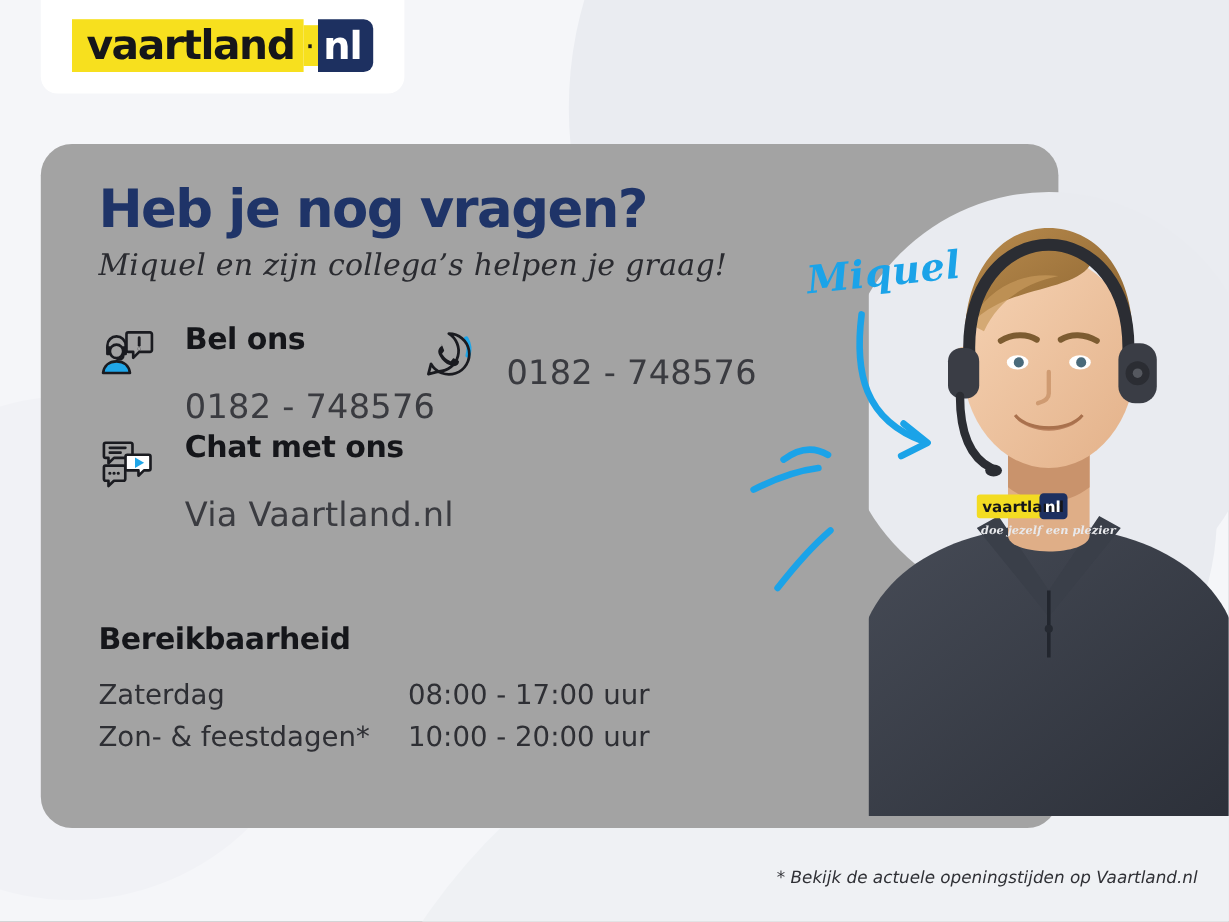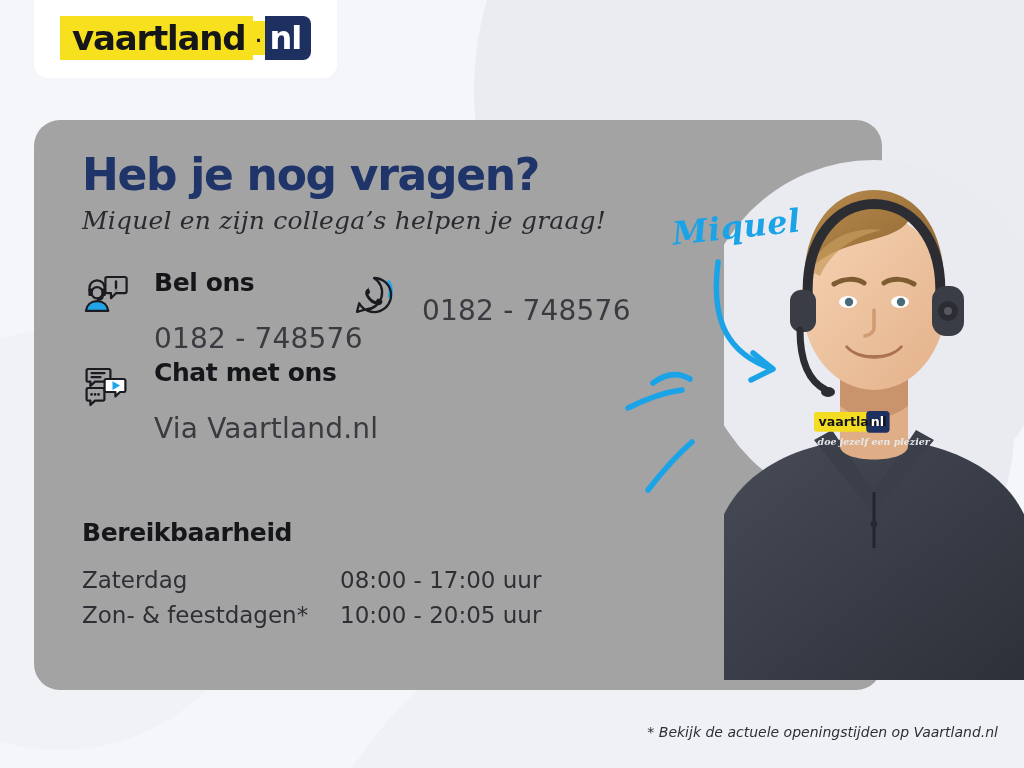--- a/index.html
+++ b/index.html
@@ -342,21 +342,21 @@
 
   <div class="hours">
     <div class="hours-title">Bereikbaarheid</div>
 
     <div class="hours-row">
       <span class="hours-day">Zaterdag</span>
       <span class="hours-time">08:00 - 17:00 uur</span>
     </div>
     <div class="hours-row">
       <span class="hours-day">Zon- &amp; feestdagen*</span>
-      <span class="hours-time">10:00 - 20:05 uur</span>
+      <span class="hours-time">10:00 - 20:00 uur</span>
     </div>
   </div>
 </div>
 
 <div class="miquel-label">Miquel</div>
 
 <svg class="anno-svg" viewBox="0 0 220 260">
 
   <g>
     <path d="M98 22 C92 70, 100 110, 150 128" fill="none" stroke="#1ba3e8" stroke-width="5.5" stroke-linecap="round"></path>

